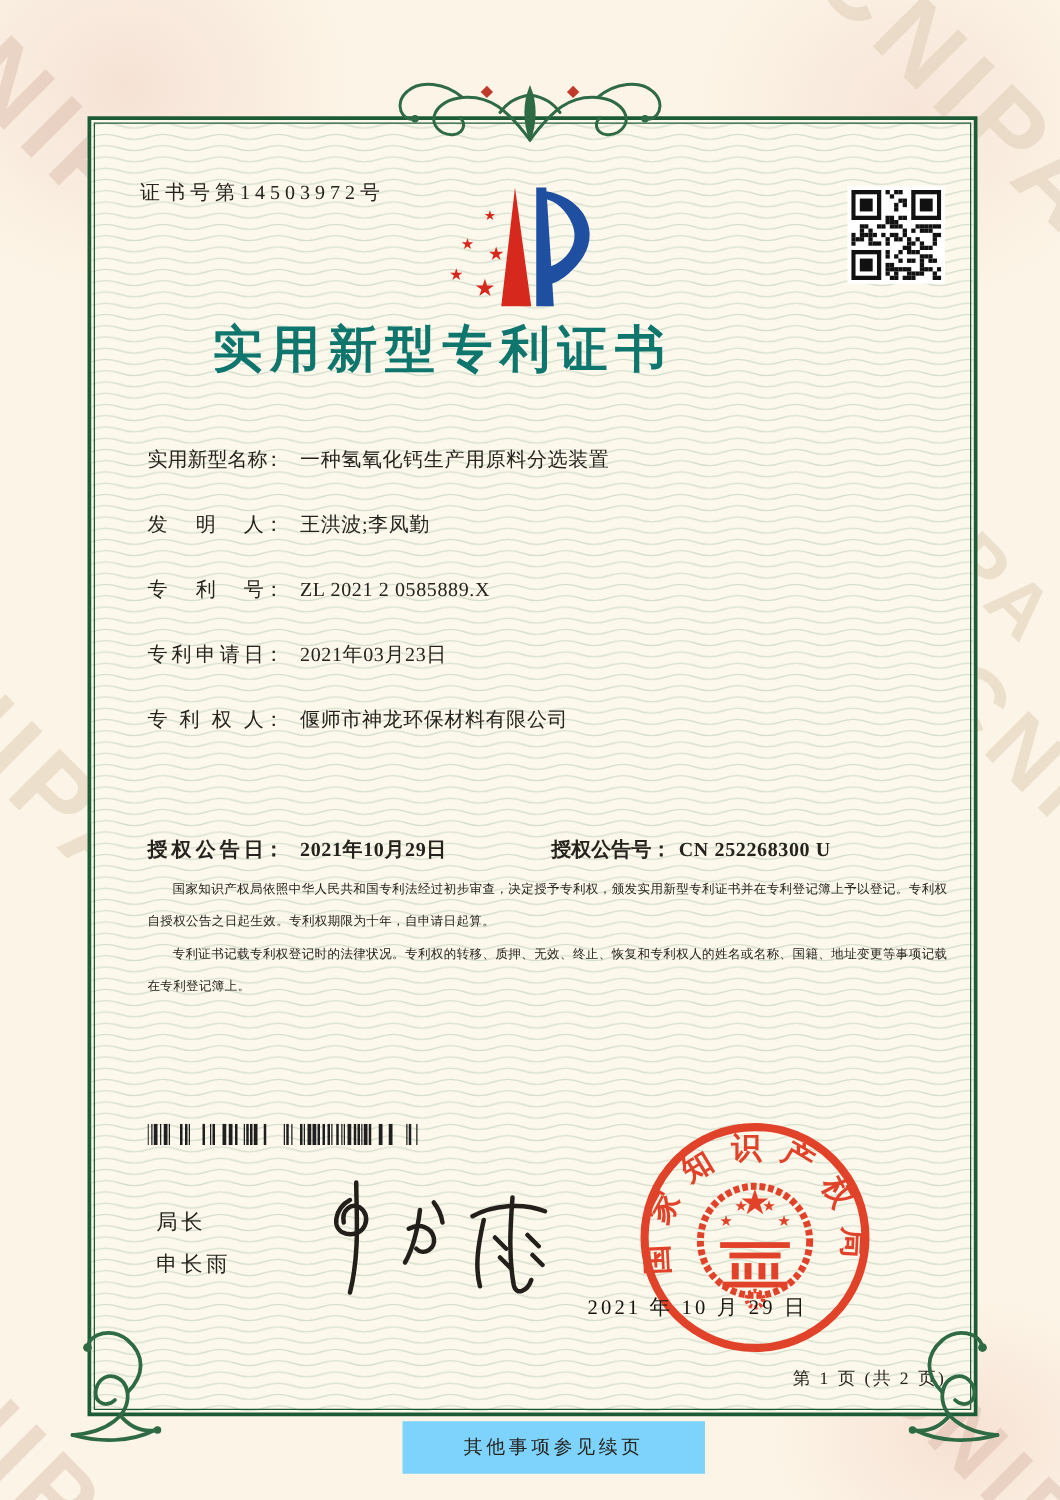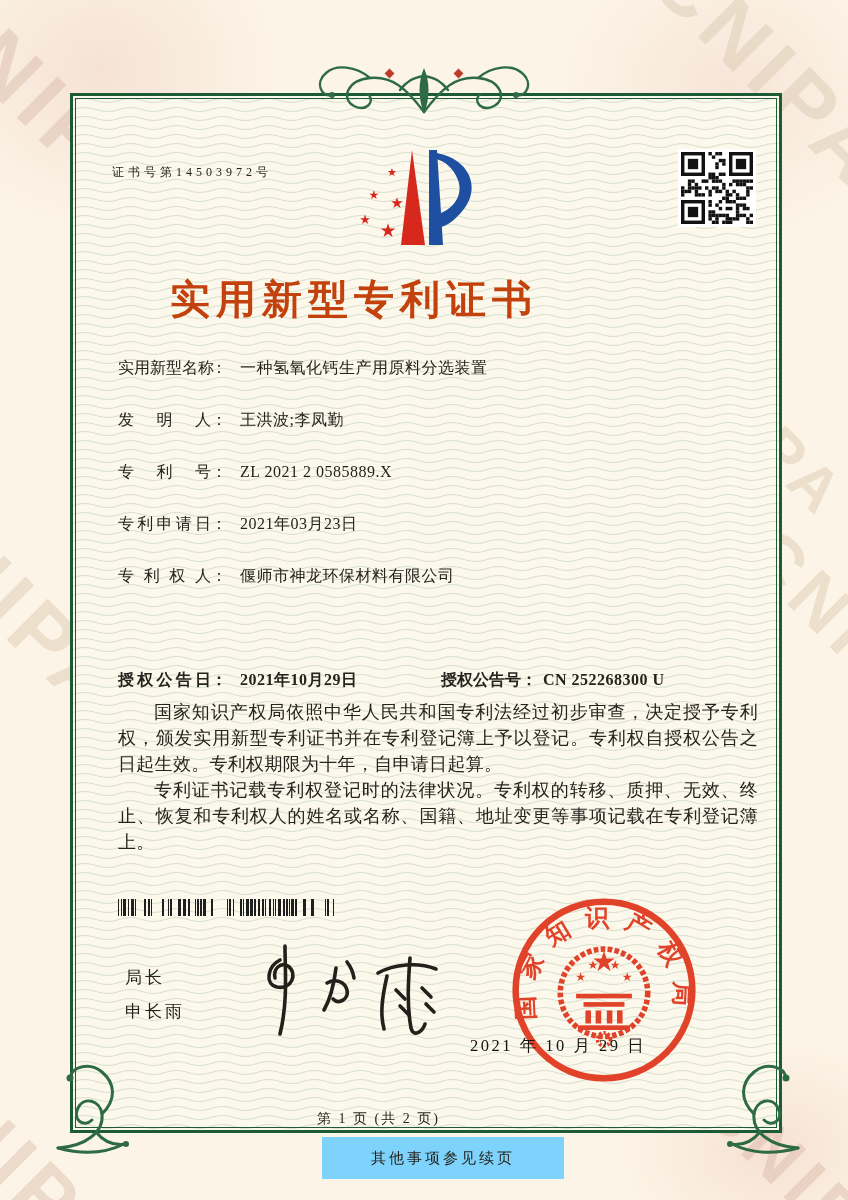--- a/index.html
+++ b/index.html
@@ -28,54 +28,54 @@
   }
   .frame .inner-line{position:absolute;inset:2px;border:1px solid #1c5b36;pointer-events:none;}
   .frame .waves{position:absolute;inset:0;opacity:.55;pointer-events:none;}
   .content{position:absolute;inset:0;z-index:3;}
   
   .orn{position:absolute;z-index:4;pointer-events:none;}
   .orn.top{left:294px;top:56px;}
   .orn.bl{left:52px;top:1062px;}
   .orn.br{left:694px;top:1062px;transform:scaleX(-1);}
   
-  .cert-no{position:absolute;left:112px;top:164px;font-size:12px;letter-spacing:4px;}
+  .cert-no{position:absolute;left:112px;top:144px;font-size:16px;letter-spacing:4px;}
   .logo{position:absolute;left:352px;top:144px;}
   .qr{position:absolute;left:678px;top:149px;width:78px;height:78px;background:#fff;padding:0;}
   .qr svg{position:absolute;left:3px;top:3px;}
   .title{
     position:absolute;left:0;top:252px;width:708px;text-align:center;
-    font-size:40px;font-weight:bold;letter-spacing:6px;color:#c2410c;margin-top:20px;
+    font-size:40px;font-weight:bold;letter-spacing:6px;color:#0f766e;
   }
   
   .frow{position:absolute;left:118px;width:660px;font-size:16px;white-space:nowrap;}
   .frow .lbl{display:inline-block;width:93px;text-align:justify;text-align-last:justify;vertical-align:top;}
   .frow .colon{display:inline-block;}
   .frow .val{display:inline-block;margin-left:13px;letter-spacing:.5px;}
   .frow .pair2{position:absolute;left:323px;top:0;white-space:nowrap;}
   .frow .pair2 .val{margin-left:6px;}
   .r0{top:358px;}.r1{top:410px;}.r2{top:462px;}.r3{top:514px;}
   .r4{top:566px;}.r5{top:618px;}.r6{top:670px;font-weight:bold;}
   
-  .legal{position:absolute;left:118px;top:699px;width:640px;font-size:18px;line-height:26px;text-align:justify;letter-spacing:.3px;}
+  .legal{position:absolute;left:118px;top:699px;width:640px;font-size:10px;line-height:26px;text-align:justify;letter-spacing:.3px;}
   .legal p{margin:0;text-indent:2em;}
   
   .barcode{position:absolute;left:118px;top:899px;}
   
   .director-title{position:absolute;left:125px;top:966px;font-size:17px;letter-spacing:3px;}
   .director-name{position:absolute;left:125px;top:1000px;font-size:17px;letter-spacing:3px;}
   .signature{position:absolute;left:250px;top:940px;}
   
   .seal{position:absolute;left:511px;top:897px;width:186px;height:186px;opacity:.95;mix-blend-mode:multiply;}
   .seal-date{
     position:absolute;left:470px;top:1035px;width:270px;
     font-size:16.5px;letter-spacing:2.5px;color:#17140f;z-index:5;
   }
   
-  .page-info{position:absolute;left:0;top:1094px;width:757px;text-align:center;font-size:14px;letter-spacing:2px;margin-top:16px;}
+  .page-info{position:absolute;left:0;top:1094px;width:757px;text-align:right;font-size:14px;letter-spacing:2px;}
   .cont-box{
     position:absolute;left:322px;top:1137px;width:242px;height:42px;z-index:4;
     background:#7dd3fc;text-align:center;line-height:42px;font-size:15px;letter-spacing:3px;
   }
 </style>
 </head>
 <body>
 
 <div class="page">
 

